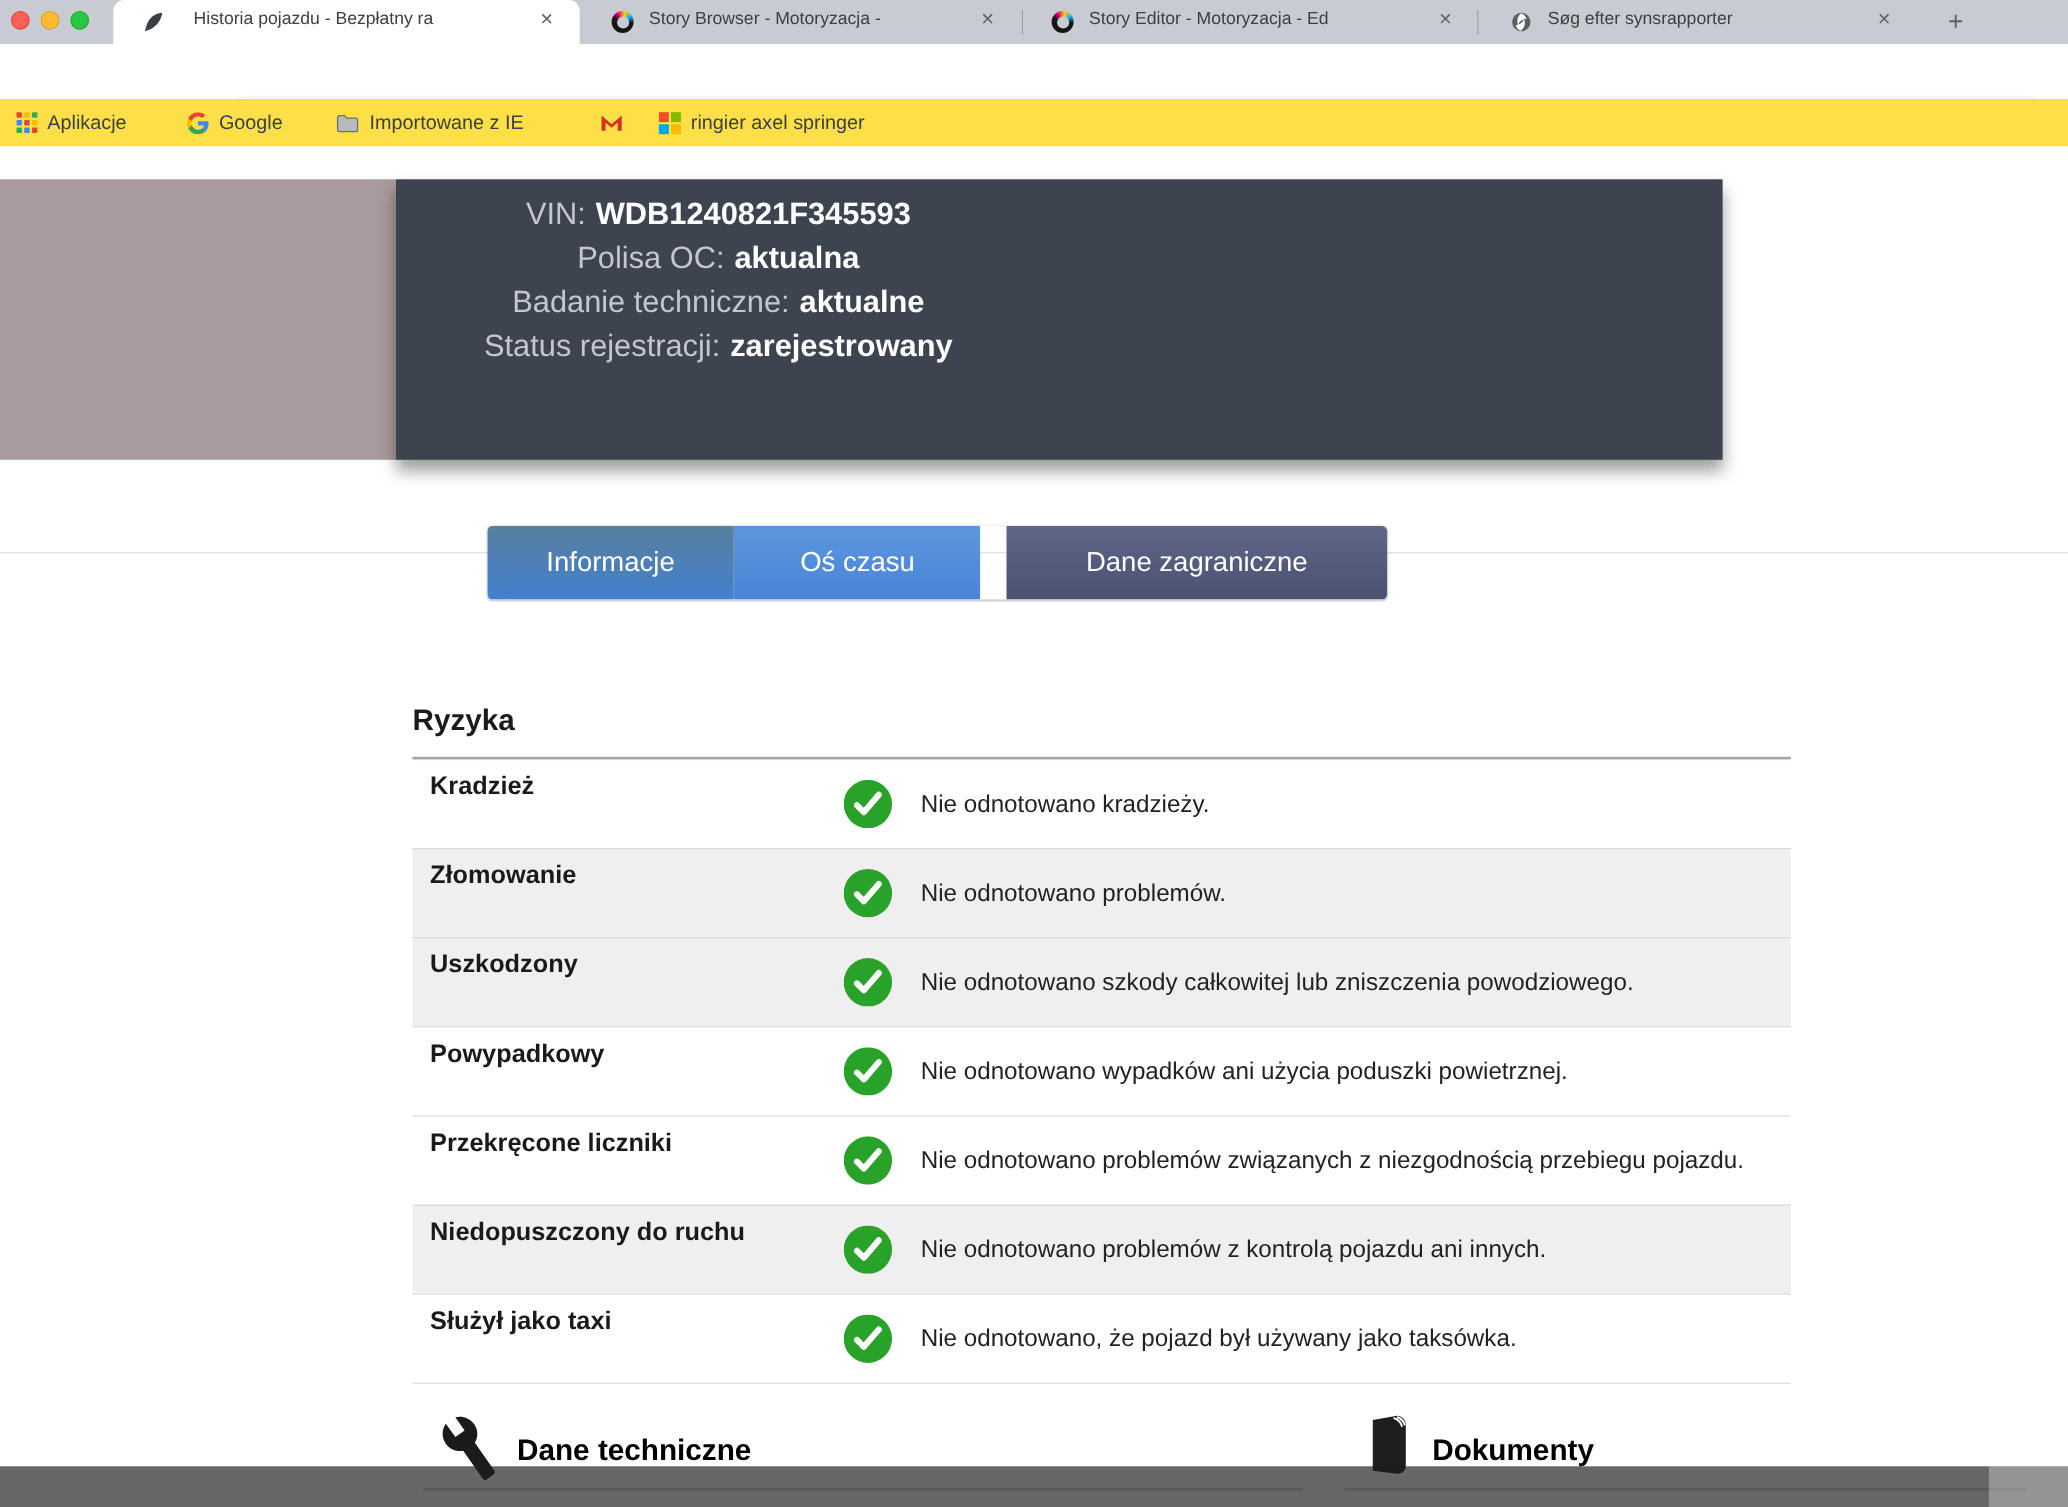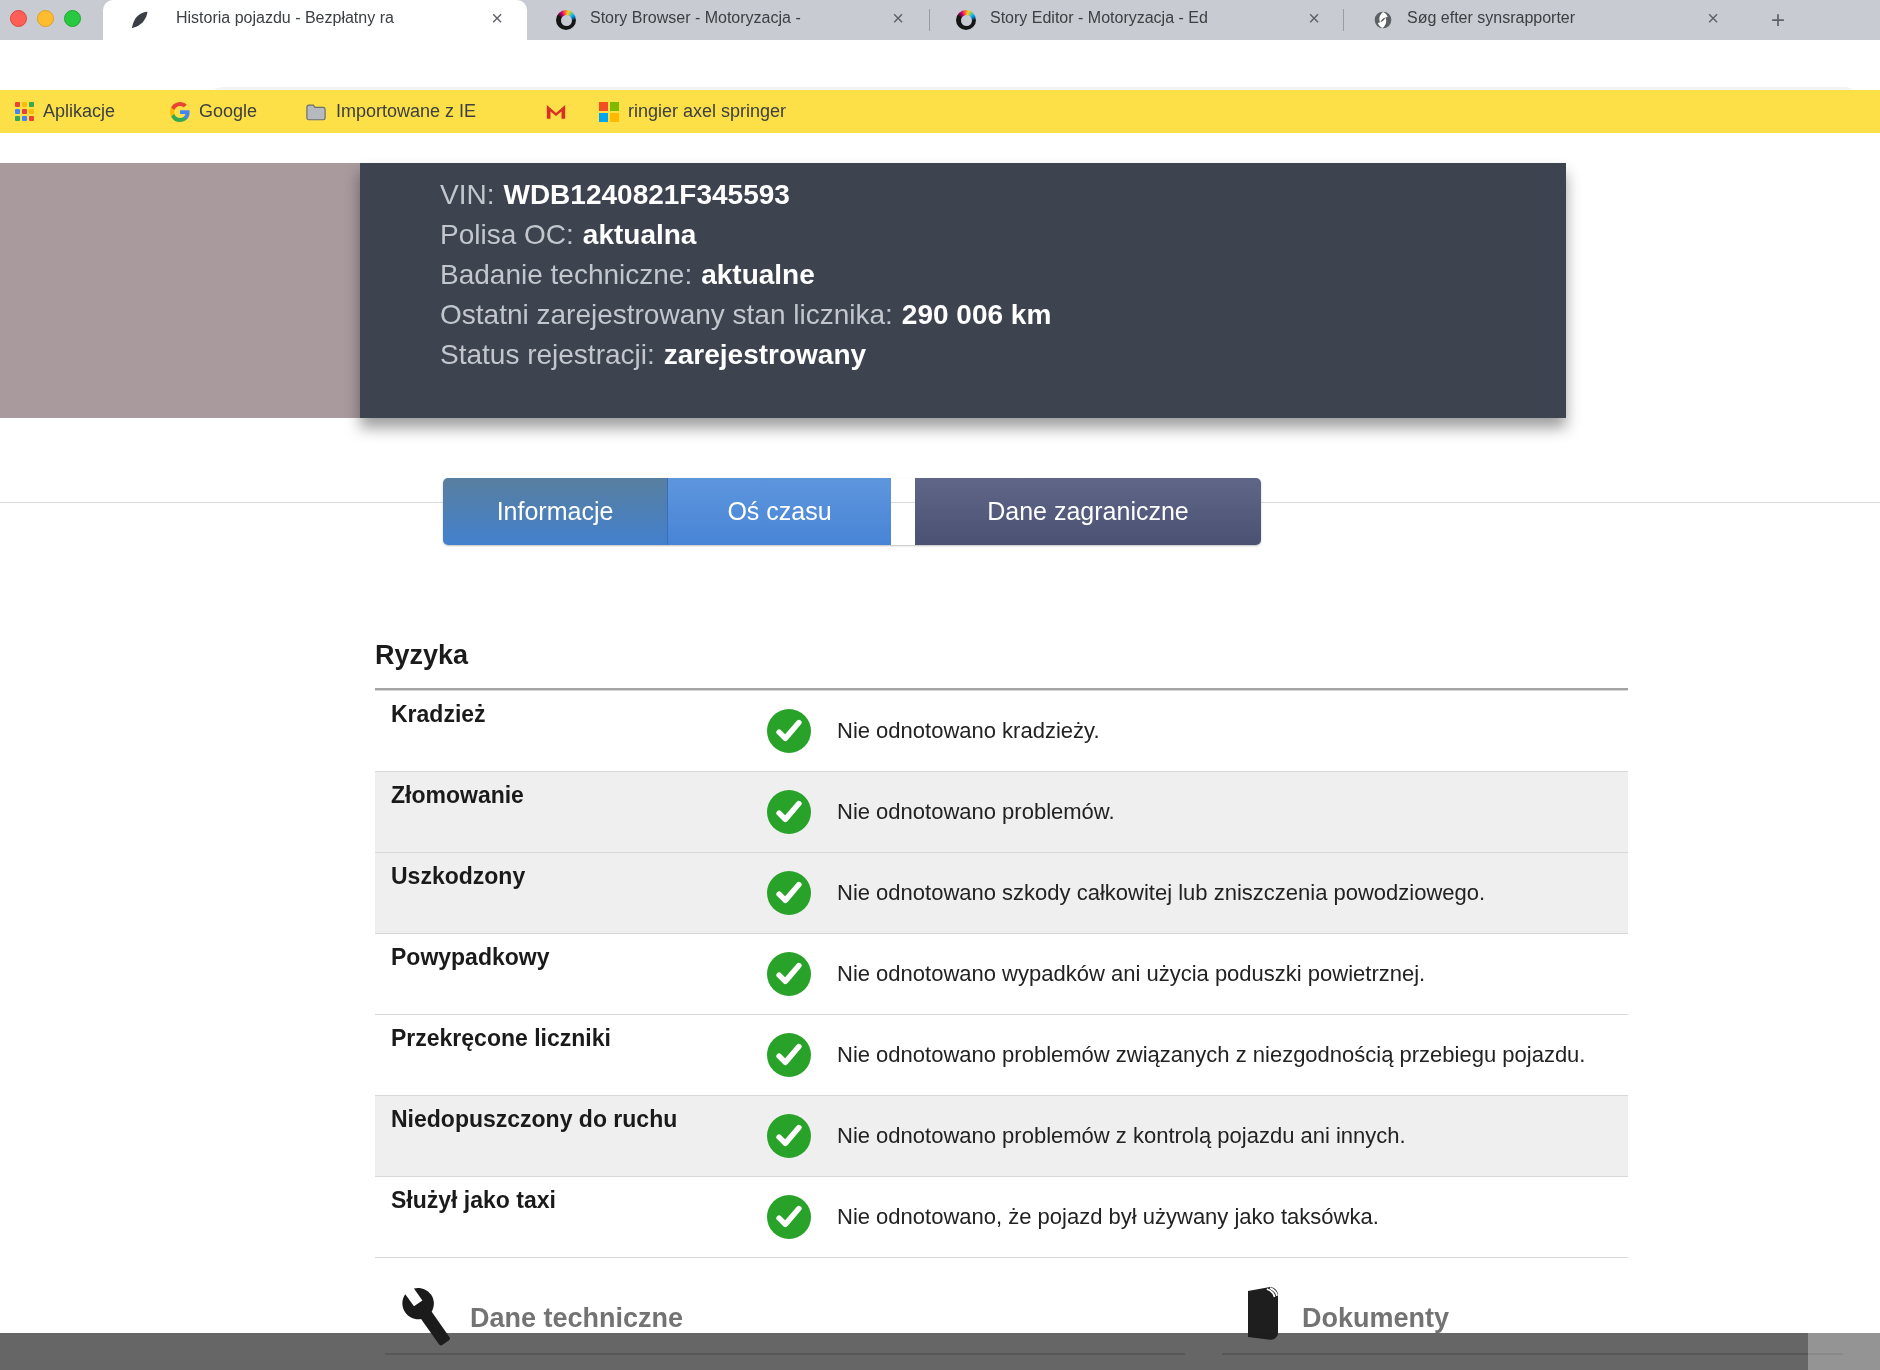--- a/index.html
+++ b/index.html
@@ -33,21 +33,21 @@
 
   
   .bookmarks{position:absolute;left:0;top:90px;width:1880px;height:43px;background:#fde047;}
   .bm{position:absolute;top:0;height:43px;display:flex;align-items:center;gap:9px;font-size:18px;color:#3c4043;}
   .appsgrid{display:grid;grid-template-columns:repeat(3,5px);grid-template-rows:repeat(3,5px);gap:2px;}
   .appsgrid span{width:5px;height:5px;border-radius:1px;}
   .ms{display:grid;grid-template-columns:9px 9px;grid-template-rows:9px 9px;gap:2px;}
 
   
   .hero-photo{position:absolute;left:0;top:163px;width:360px;height:255px;background:#a89a9d;}
-  .hero-panel{position:absolute;left:360px;top:163px;width:1206px;height:255px;background:#3d4450;box-shadow:0 10px 14px rgba(0,0,0,.38);}
+  .hero-panel{position:absolute;left:360px;top:163px;width:1206px;height:255px;background:#3d4450;box-shadow:0 10px 14px rgba(0,0,0,.38);text-align:center;}
   .hero-lines{position:absolute;left:80px;top:12px;}
   .hero-line{height:40px;line-height:40px;font-size:28px;white-space:nowrap;}
   .hero-line .hl{color:#c3c6cd;}
   .hero-line b{color:#fff;font-weight:bold;margin-left:9px;}
 
   
   .hline{position:absolute;left:0;top:502px;width:1880px;height:1px;background:#dadada;}
   .navtabs{position:absolute;left:443px;top:478px;height:67px;display:flex;border-radius:5px;overflow:hidden;box-shadow:0 1px 2px rgba(0,0,0,.25);}
   .navtab{height:67px;line-height:67px;text-align:center;color:#fff;font-size:25px;}
   .navtab.t1{width:224px;background:linear-gradient(180deg,#587f9e,#4280ce);border-right:1px solid #3a6db8;}
@@ -60,21 +60,21 @@
   .risks-hr{height:2px;background:#a3a3a3;}
   .risk-row{position:relative;height:80px;border-top:1px solid #d8d8d8;}
   .risk-row:first-of-type{border-top:none;}
   .risk-row.alt{background:#efefef;}
   .risk-row:last-of-type{border-bottom:1px solid #d8d8d8;}
   .risk-label{position:absolute;left:16px;top:10px;font-size:23px;font-weight:bold;color:#1a1a1a;}
   .risk-check{position:absolute;left:392px;top:18px;width:44px;height:44px;}
   .risk-msg{position:absolute;left:462px;top:27px;font-size:22px;color:#222;white-space:nowrap;}
 
   
-  .sec-head{position:absolute;font-size:27px;font-weight:bold;color:#737373;}
+  .sec-head{position:absolute;font-size:27px;font-weight:bold;color:#000000;}
   .sec-ul{position:absolute;top:1353px;height:2px;background:#cfcfcf;}
   .band{position:absolute;left:0;top:1333px;width:1880px;height:37px;background:rgba(30,30,30,.68);}
   .band-light{position:absolute;left:1808px;top:1333px;width:72px;height:37px;background:rgba(255,255,255,.30);}
 </style>
 </head>
 <body>
 
 <div id="screen">
 
   <div class="tabstrip">
@@ -182,21 +182,20 @@
       <span>ringier axel springer</span>
     </div>
   </div>
 
   <div class="hero-photo"></div>
   <div class="hero-panel">
     <div class="hero-lines">
       <div class="hero-line"><span class="hl">VIN:</span><b>WDB1240821F345593</b></div>
       <div class="hero-line"><span class="hl">Polisa OC:</span><b>aktualna</b></div>
       <div class="hero-line"><span class="hl">Badanie techniczne:</span><b>aktualne</b></div>
-      <div class="hero-line"><span class="hl">Ostatni zarejestrowany stan licznika:</span><b>290 006 km</b></div>
       <div class="hero-line"><span class="hl">Status rejestracji:</span><b>zarejestrowany</b></div>
     </div>
   </div>
 
   <div class="hline"></div>
   <div class="navtabs">
     <div class="navtab t1">Informacje</div>
     <div class="navtab t2">Oś czasu</div>
     <div class="navtab t3">Dane zagraniczne</div>
   </div>

